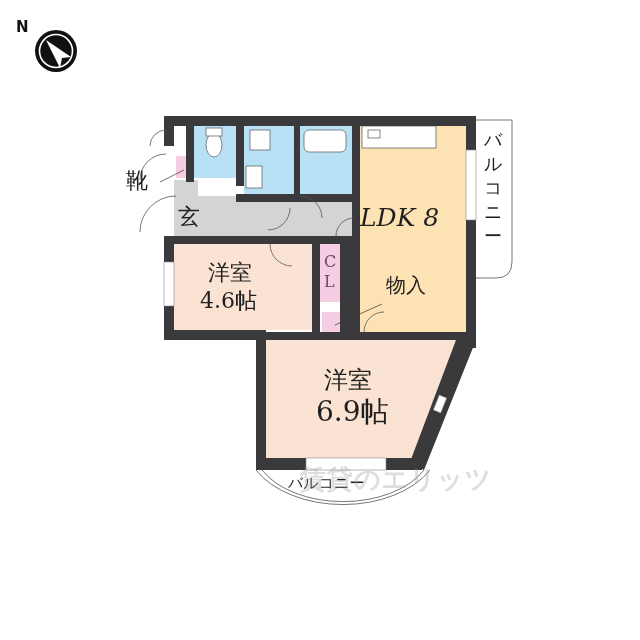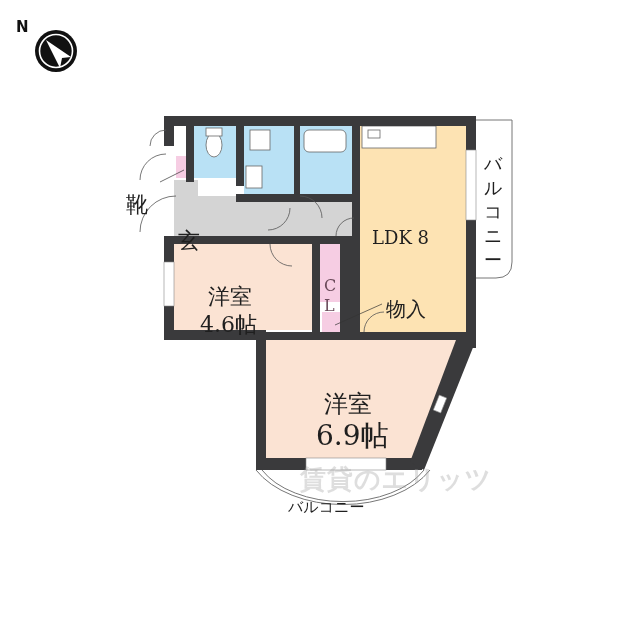--- a/index.html
+++ b/index.html
@@ -1,18 +1,18 @@
 <!DOCTYPE html>
 <html><head>
 <meta charset="utf-8">
 <style>
   html, body { margin:0; padding:0; background:#ffffff; }
   body { width:640px; height:640px; position:relative; overflow:hidden;
          font-family:"DejaVu Serif", serif; }
-  .lbl { position:absolute; color:#1f1f1f; white-space:nowrap; line-height:1;margin-top:24px; }
+  .lbl { position:absolute; color:#1f1f1f; white-space:nowrap; line-height:1; }
   .compass-n { position:absolute; left:16px; top:18px; font-family:"DejaVu Sans", sans-serif;
                font-weight:bold; font-size:15px; color:#111; }
   svg { position:absolute; left:0; top:0; }
   .wm { position:absolute; left:300px; top:462px; font-family:"DejaVu Sans", sans-serif;
         font-weight:bold; font-size:26px; color:rgba(160,160,160,0.35); letter-spacing:1px;text-align:right; }
 </style>
 </head>
 <body>
 
 <div class="compass-n">N</div>
@@ -92,21 +92,21 @@
 
   <path d="M476,120 L512,120 L512,262 Q512,278 496,278 L476,278" fill="none" stroke="#777" stroke-width="1"></path>
 
   <path d="M262,470 A90,56 0 0 0 424,470" fill="none" stroke="#777" stroke-width="1"></path>
   <path d="M256,470 A98,64 0 0 0 430,470" fill="none" stroke="#777" stroke-width="1"></path>
 
   <line x1="160" y1="182" x2="184" y2="170" stroke="#333" stroke-width="0.7"></line>
   <line x1="335" y1="325" x2="382" y2="304" stroke="#333" stroke-width="0.7"></line>
 </svg>
 
-<div class="lbl" style="left:372px;top:205px;font-size:18px;">LDK 8</div>
+<div class="lbl" style="left:360px;top:205px;font-size:25px;font-style:italic;">LDK 8</div>
 
 <div class="lbl" style="left:208px;top:262px;font-size:22px;">洋室</div>
 <div class="lbl" style="left:200px;top:290px;font-size:22px;">4.6帖</div>
 
 <div class="lbl" style="left:324px;top:368px;font-size:24px;">洋室</div>
 <div class="lbl" style="left:316px;top:398px;font-size:28px;">6.9帖</div>
 
 <div class="lbl" style="left:178px;top:206px;font-size:22px;">玄</div>
 <div class="lbl" style="left:126px;top:170px;font-size:22px;">靴</div>
 

